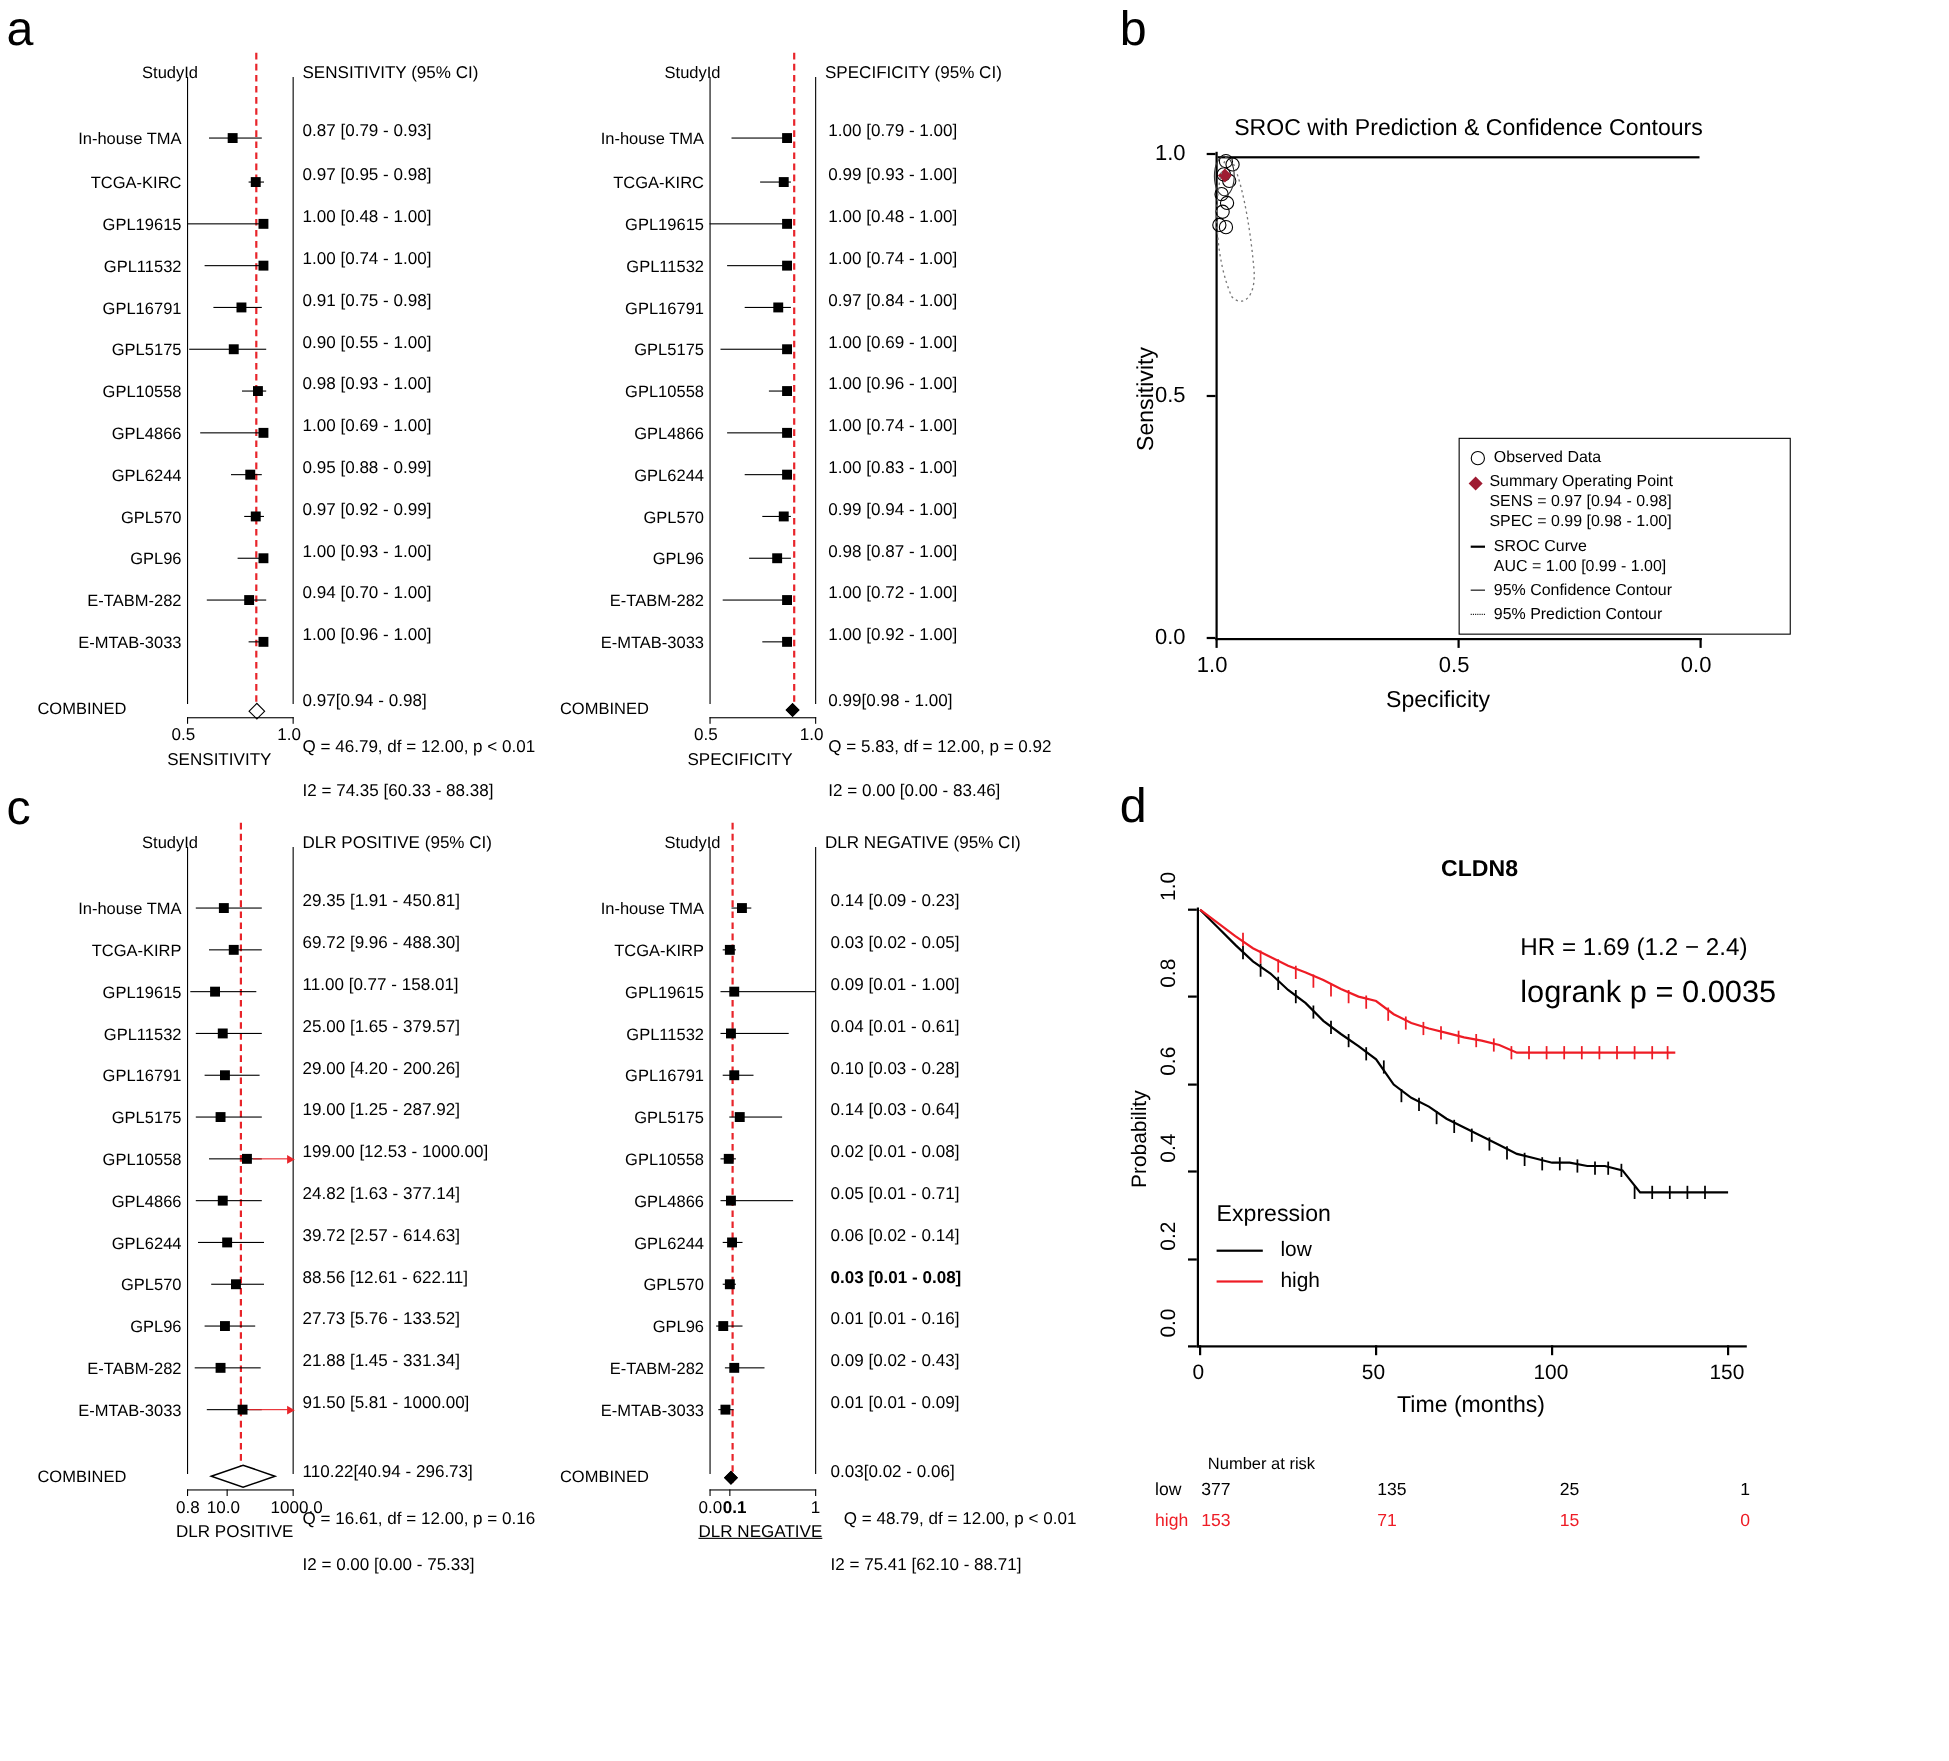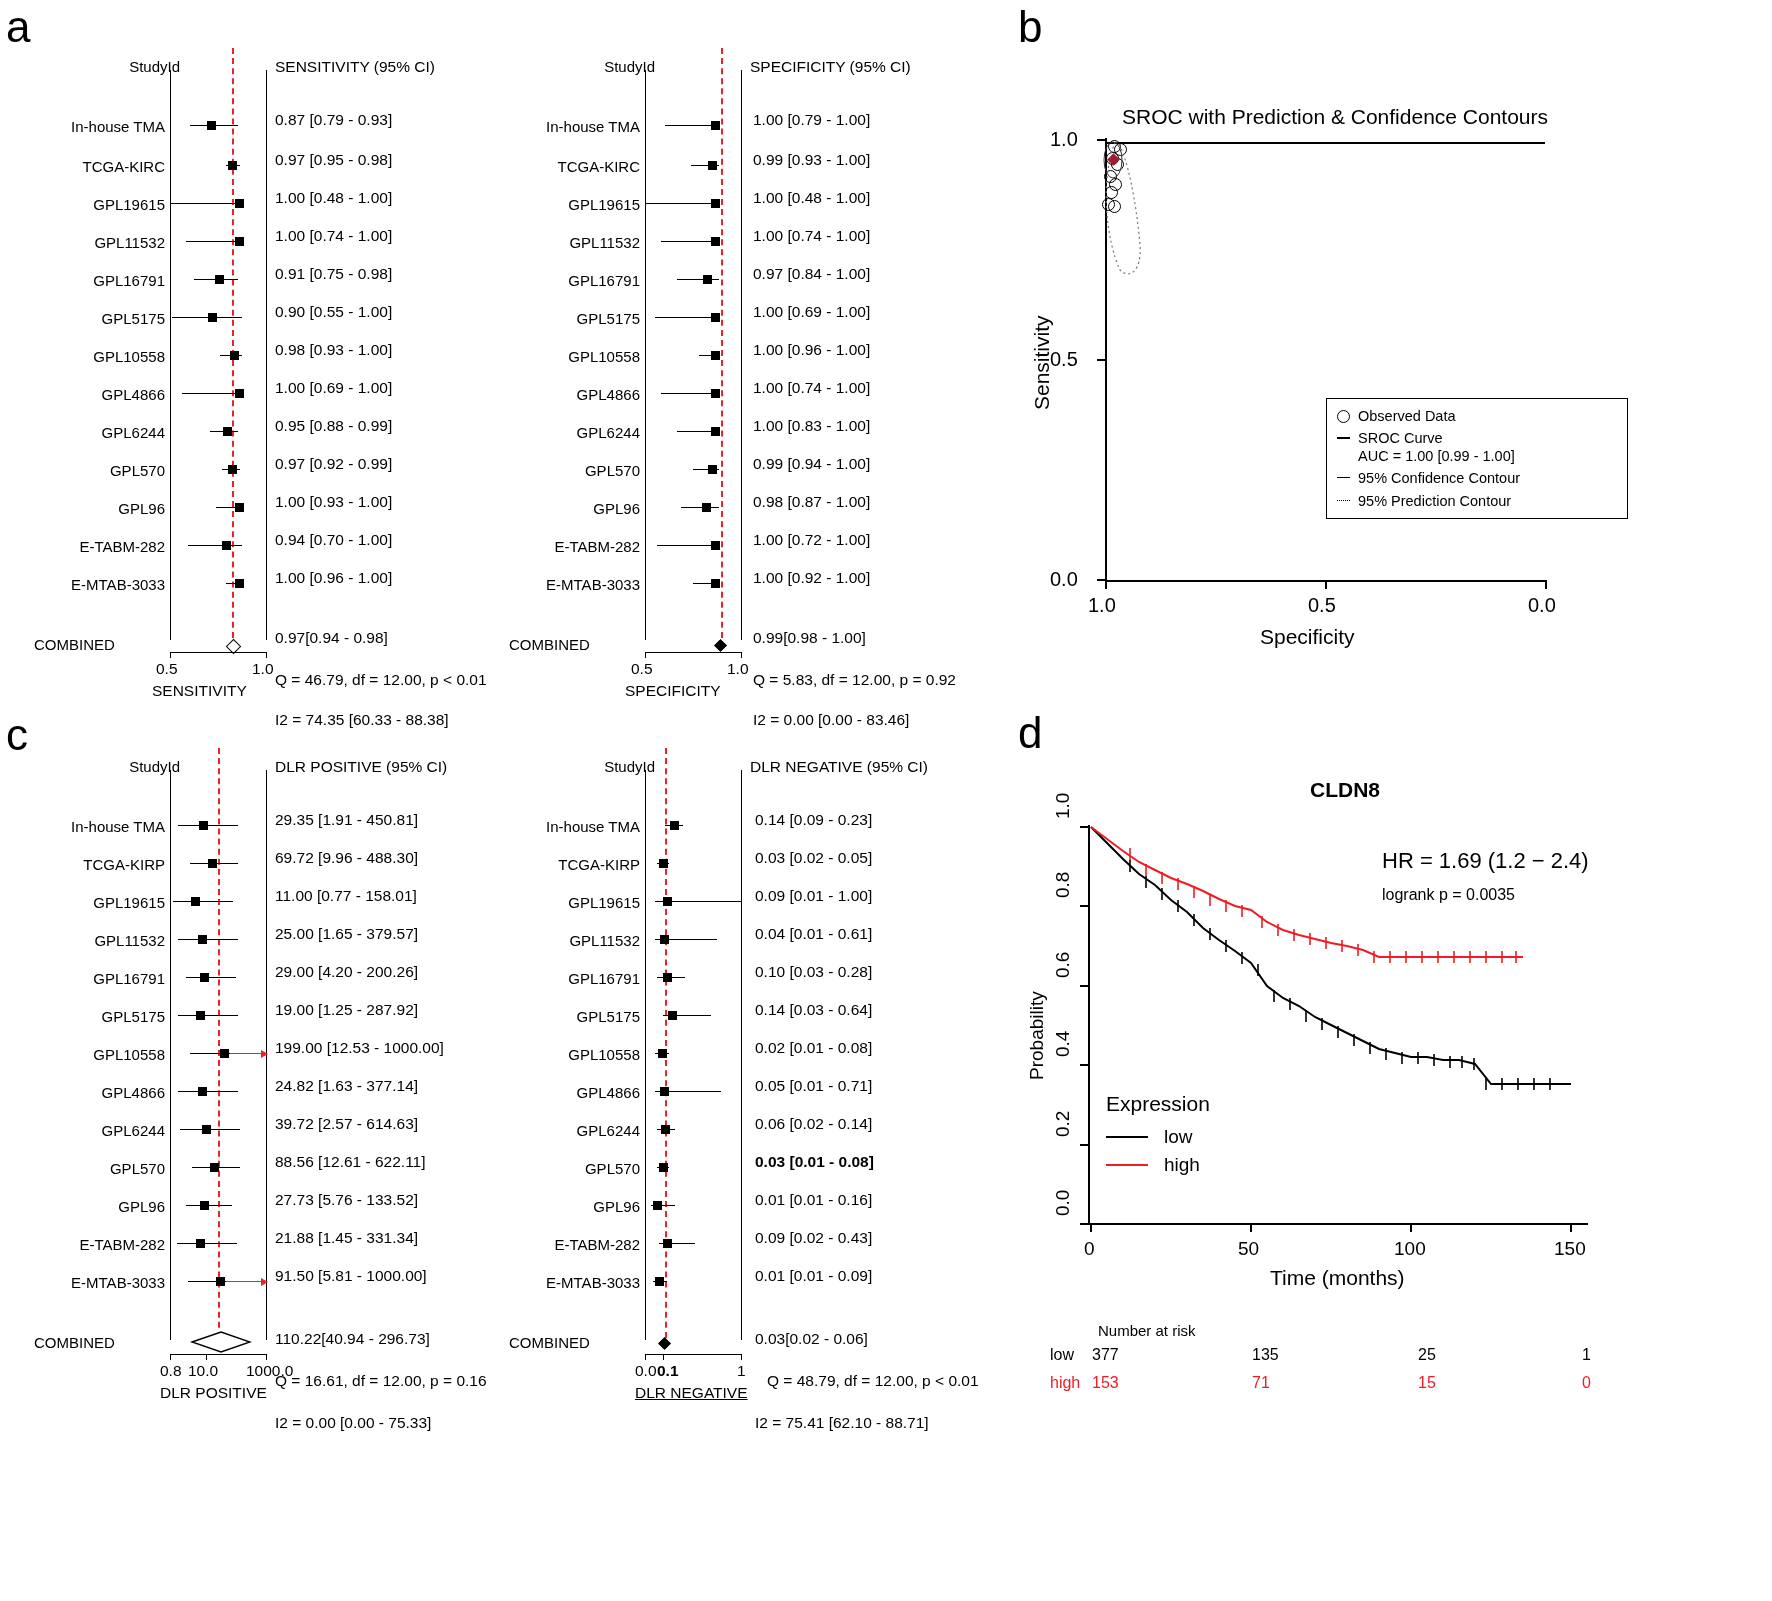--- a/index.html
+++ b/index.html
@@ -307,20 +307,28 @@
 
     <svg style="position:absolute;left:85px;top:138px;" width="60" height="70">
       <ellipse cx="18" cy="22" rx="9" ry="18" fill="none" stroke="#333" stroke-width="1"></ellipse>
     </svg>
   </div>
 
   <div class="legend-box" style="left:316px;top:398px;width:280px;padding:8px 10px;">
     <div style="display:flex;align-items:flex-start;gap:8px;margin-bottom:4px;">
       <span class="circ" style="margin-top:3px;"></span>
       <span>Observed Data</span>
+    </div>
+    <div style="display:flex;align-items:flex-start;gap:8px;margin-bottom:4px;">
+      <span class="diared" style="margin-top:6px;"></span>
+      <span>
+        <span>Summary Operating Point</span><br>
+        <span>SENS = 0.97 [0.94 - 0.98]</span><br>
+        <span>SPEC = 0.99 [0.98 - 1.00]</span>
+      </span>
     </div>
     <div style="display:flex;align-items:flex-start;gap:8px;margin-bottom:4px;">
       <span style="display:inline-block;width:13px;height:2px;background:#000;margin-top:8px;"></span>
       <span>
         <span>SROC Curve</span><br>
         <span>AUC = 1.00 [0.99 - 1.00]</span>
       </span>
     </div>
     <div style="display:flex;align-items:flex-start;gap:8px;margin-bottom:4px;">
       <span style="display:inline-block;width:13px;height:1px;background:#000;margin-top:8px;"></span>
@@ -646,21 +654,21 @@
           <line x1="428" y1="251" x2="428" y2="263"></line>
         <line x1="444" y1="251" x2="444" y2="263"></line>
           <line x1="460" y1="251" x2="460" y2="263"></line>
         <line x1="476" y1="251" x2="476" y2="263"></line>
           <line x1="492" y1="251" x2="492" y2="263"></line>
         <line x1="506" y1="251" x2="506" y2="263"></line>
       </g>
     </svg>
 
     <div class="km-lab" style="position:absolute;left:372px;top:148px;font-size:22px;">HR = 1.69 (1.2 − 2.4)</div>
-    <div class="km-lab" style="position:absolute;left:372px;top:186px;font-size:16px;">logrank p = 0.0035</div>
+    <div class="km-lab" style="position:absolute;left:372px;top:186px;font-size:28px;">logrank p = 0.0035</div>
 
     <div style="position:absolute;left:96px;top:392px;">
       <div class="km-lab" style="font-size:21px;margin-bottom:10px;">Expression</div>
       <div style="display:flex;align-items:center;gap:16px;margin-bottom:6px;">
         <span style="display:inline-block;width:42px;height:2px;background:#000;"></span>
         <span class="km-lab">low</span>
       </div>
       <div style="display:flex;align-items:center;gap:16px;">
         <span style="display:inline-block;width:42px;height:2px;background:#ee1c25;"></span>
         <span class="km-lab" style="color:#000;">high</span>

